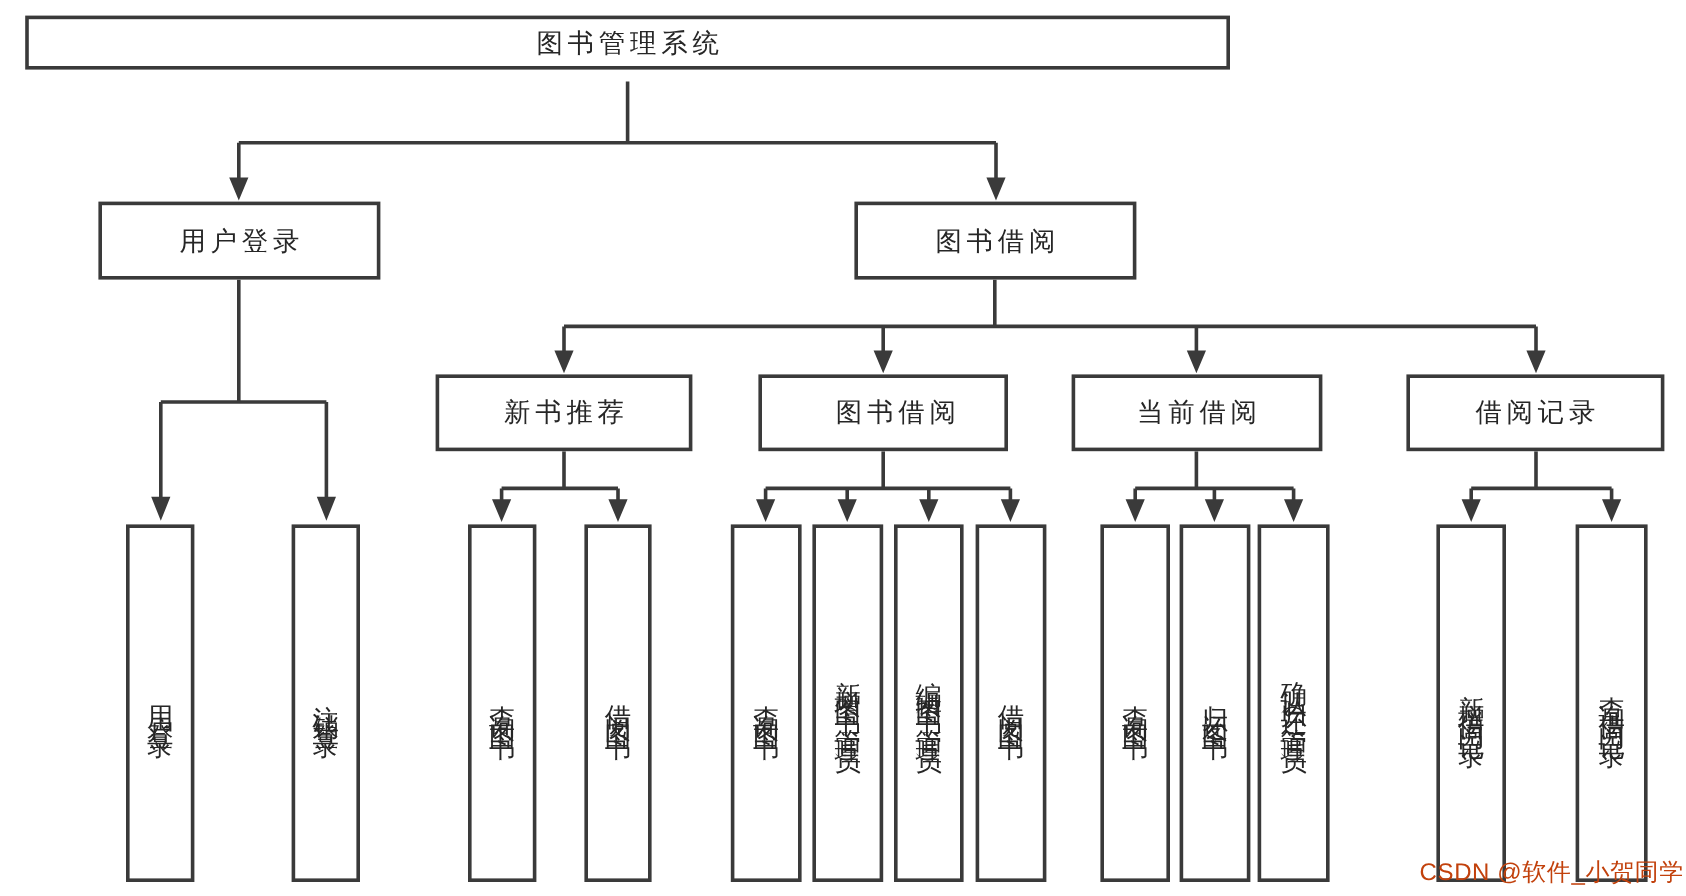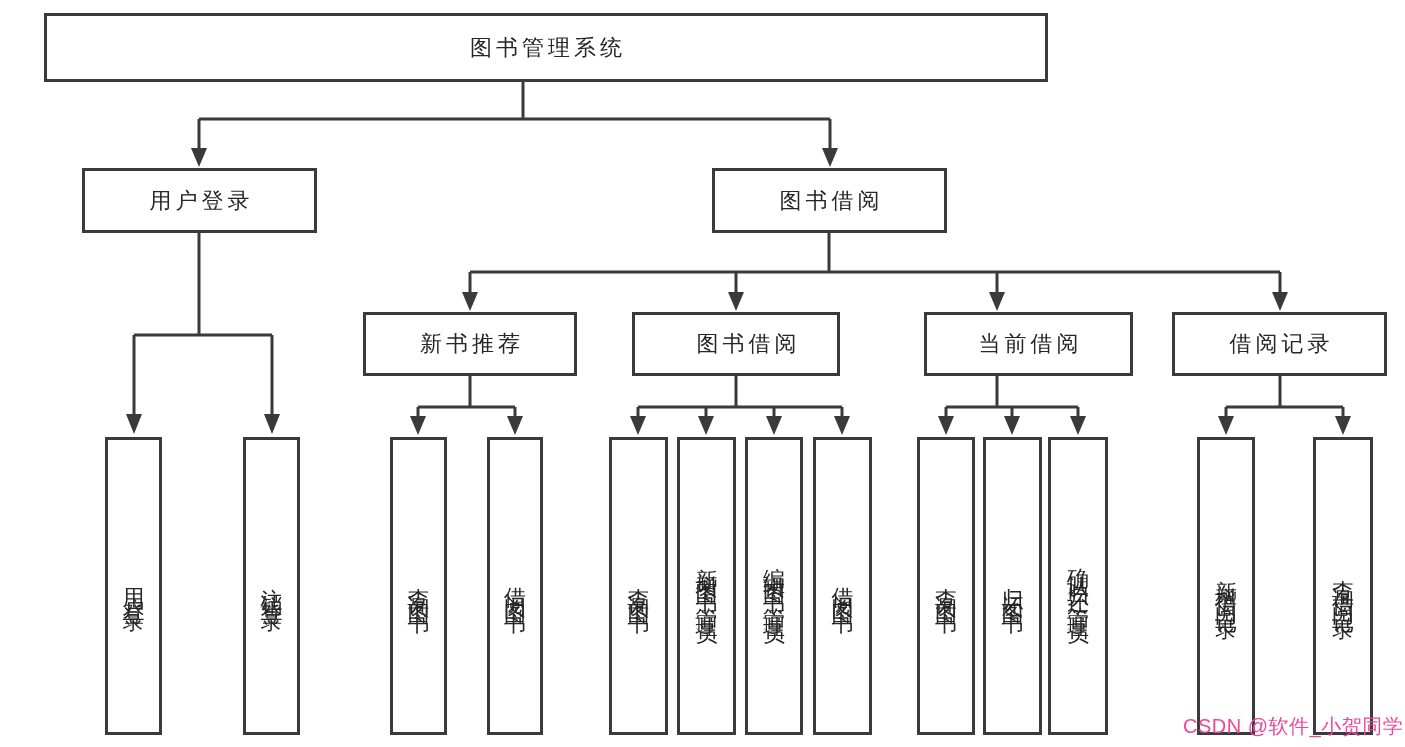--- a/index.html
+++ b/index.html
@@ -44,32 +44,32 @@
     font-size: 22px;
     line-height: 1.0;
     letter-spacing: 8px;
     white-space: nowrap;
   }
   .watermark {
     position: absolute;
     left: 1183px;
     top: 713px;
     font-size: 20px;
-    color: #ec4899;
+    color: #c2410c;
     letter-spacing: 0.5px;
     white-space: nowrap;
     z-index: 2;
   }
   
-  .n-root  { left: 21px;   top: 13px;  width: 1004px; height: 69px; margin-left: 23px; }
+  .n-root  { left: 21px;   top: 13px;  width: 1004px; height: 45px; }
   .n-l2a   { left: 82px;   top: 168px; width: 235px;  height: 65px; }
   .n-l2b   { left: 712px;  top: 168px; width: 235px;  height: 65px; }
   .n-l3a   { left: 363px;  top: 312px; width: 214px;  height: 64px; text-align: center; }
   .n-l3b   { left: 632px;  top: 312px; width: 208px;  height: 64px; padding-left: 21px; }
-  .n-l3c   { left: 924px;  top: 312px; width: 209px;  height: 64px; }
+  .n-l3c   { left: 893px;  top: 312px; width: 209px;  height: 64px; }
   .n-l3d   { left: 1172px; top: 312px; width: 215px;  height: 64px; }
   .leaf    { top: 437px; height: 298px; }
   .lf-0  { left: 105px;  width: 57px; }
   .lf-1  { left: 243px;  width: 57px; }
   .lf-2  { left: 390px;  width: 57px; }
   .lf-3  { left: 487px;  width: 56px; }
   .lf-4  { left: 609px;  width: 59px; }
   .lf-5  { left: 677px;  width: 59px; }
   .lf-6  { left: 745px;  width: 58px; }
   .lf-7  { left: 813px;  width: 59px; }

